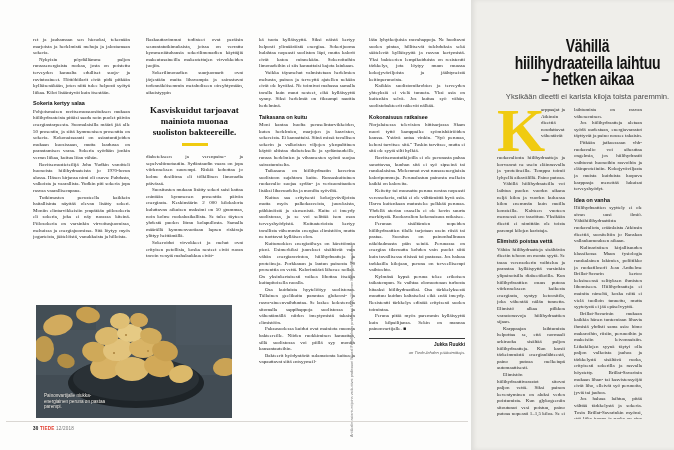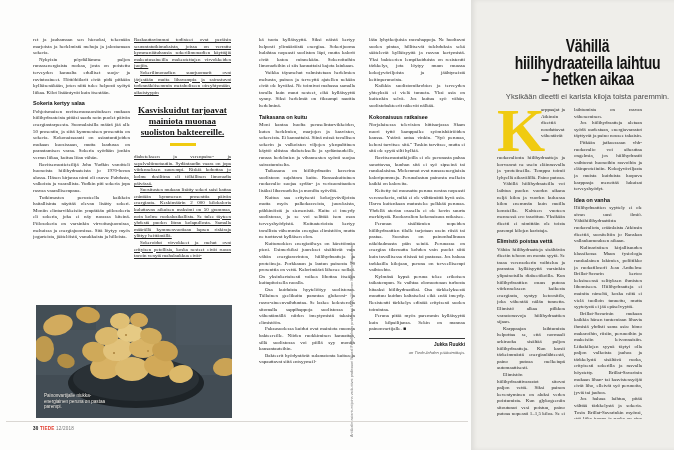--- a/index.html
+++ b/index.html
@@ -14,21 +14,21 @@
          line-height:7px;margin:4px 0 1.5px 0;text-indent:0;text-align:left;color:#111;}
   .pull-quote{font-family:"Liberation Serif",serif;font-weight:bold;font-size:9px;
               line-height:10.8px;text-align:center;margin:9px 1px 0 1px;color:#141414;}
   .quote-bar{width:26px;height:3.5px;margin:5px auto 8px auto;}
   .blk-rule{height:1px;background:#3a3a3a;margin:5px 0 3px 0;}
   .blk-author{font-family:"Liberation Sans",sans-serif;font-weight:bold;font-size:4.8px;
               text-align:right;text-indent:0;}
   .blk-role{font-family:"Liberation Sans",sans-serif;font-size:4.2px;color:#555;
             font-style:italic;text-align:right;text-indent:0;margin-top:1px;}
   #col1{left:33px;width:97px;height:270px;}
-  #col2{left:134px;width:97px;height:270px;text-decoration:underline;}
+  #col2{left:146px;width:97px;height:270px;}
   #col3{left:259px;width:96px;height:386px;}
   #col4{left:369px;width:96px;height:386px;}
   
   .photo{position:absolute;left:36px;top:305px;width:196px;height:113px;overflow:hidden;}
   .photo svg{display:block;}
   .photo-caption{position:absolute;left:8px;bottom:8px;width:66px;
                  font-family:"Liberation Sans",sans-serif;font-size:4.6px;line-height:5.6px;
                  color:#f3f1ec;text-shadow:0 0 1px rgba(0,0,0,.6);}
   
   .v-credit{position:absolute;left:350px;top:437px;width:212px;height:9px;

